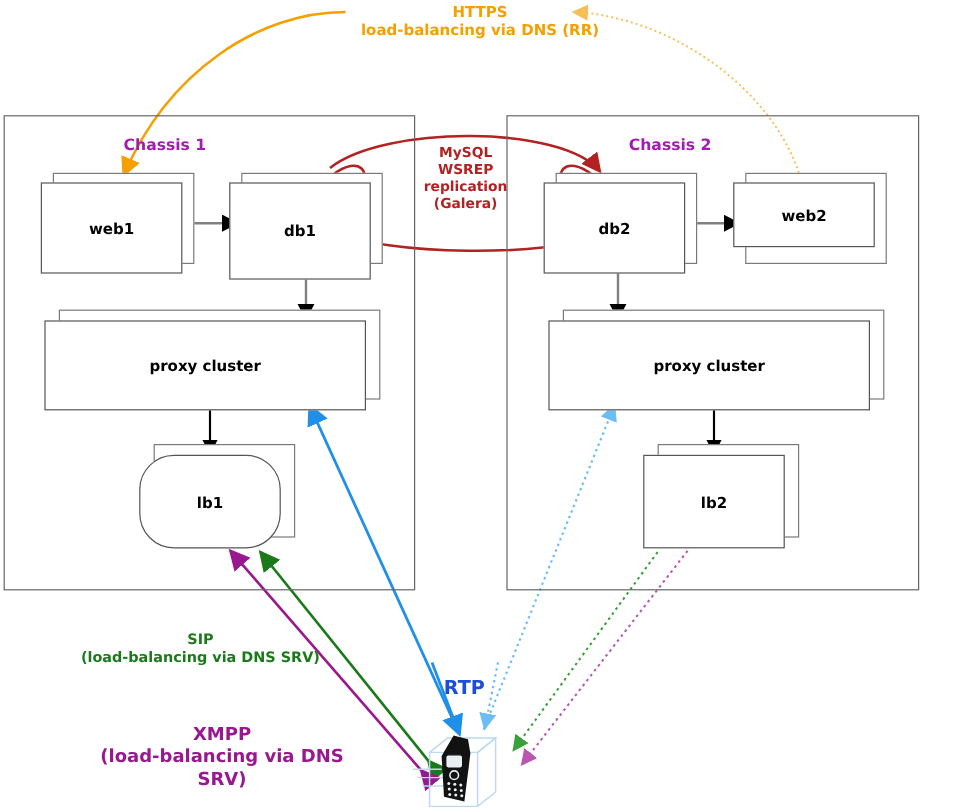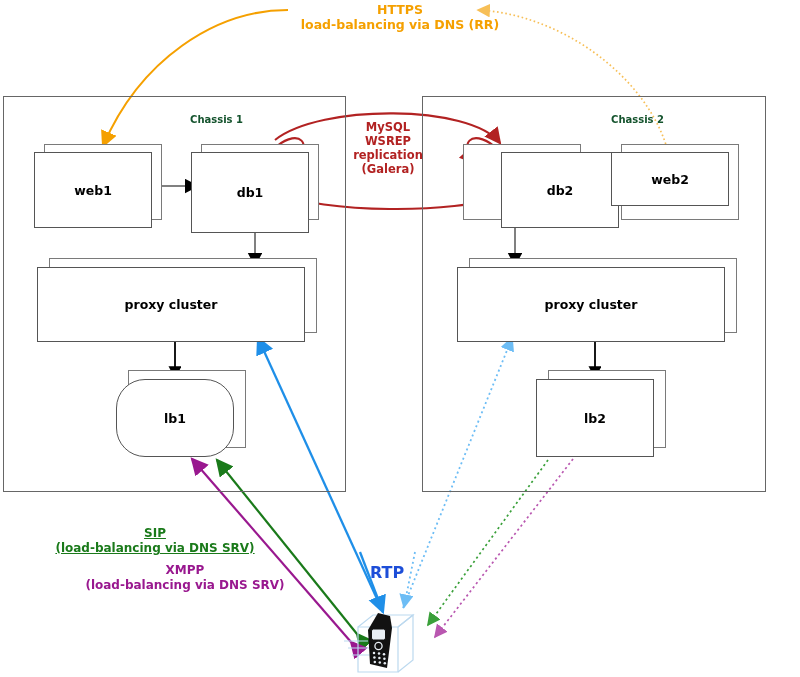--- a/index.html
+++ b/index.html
@@ -5,26 +5,26 @@
   html,body{margin:0;padding:0;background:#ffffff;}
   body{width:800px;height:677px;font-family:"DejaVu Sans",sans-serif;overflow:hidden;}
   #stage{position:relative;width:800px;height:677px;}
   #svg-layer{position:absolute;left:0;top:0;width:800px;height:677px;}
   .node-stack{position:absolute;}
   .node-stack .shadow{position:absolute;background:#ffffff;border:1.4px solid #7a7a7a;box-sizing:border-box;}
   .node-stack .face{position:absolute;background:#ffffff;border:1.4px solid #555555;box-sizing:border-box;
       display:flex;align-items:center;justify-content:center;}
   .node-label{font-weight:bold;font-size:12.5px;color:#000000;font-family:"DejaVu Sans",sans-serif;}
   .chassis-box{position:absolute;border:1.3px solid #666666;box-sizing:border-box;background:transparent;}
-  .chassis-title{position:absolute;font-weight:bold;font-size:10px;color:#14532d;text-align:right;}
+  .chassis-title{position:absolute;font-weight:bold;font-size:13px;color:#a21caf;text-align:left;}
   .edge-label{position:absolute;font-weight:bold;font-family:"DejaVu Sans",sans-serif;text-align:center;line-height:1.22;}
   .lbl-https{color:#f5a000;font-size:12.5px;}
   .lbl-mysql{color:#b22222;font-size:11.5px;}
   .lbl-sip{color:#1a7a1a;font-size:12px;}
-  .lbl-xmpp{color:#99188f;font-size:12px;}
+  .lbl-xmpp{color:#99188f;font-size:15px;margin-top:40px;}
   .lbl-rtp{color:#1d4ed8;font-size:16px;}
 </style>
 </head>
 <body>
 
 <div id="stage">
 
   <svg id="svg-layer" viewBox="0 0 800 677">
     <defs>
       <marker id="ah-orange" markerWidth="9" markerHeight="9" refX="7" refY="4" orient="auto">
@@ -145,21 +145,21 @@
 
   <div class="node-stack" style="left:116px;top:370px;width:135px;height:88px;">
     <div class="shadow" style="left:12px;top:0;width:118px;height:78px;"></div>
     <div class="face" style="left:0;top:9px;width:118px;height:78px;border-radius:29px;">
       <span class="node-label">lb1</span>
     </div>
   </div>
 
   <div class="node-stack" style="left:453px;top:144px;width:130px;height:84px;">
     <div class="shadow" style="left:10px;top:0;width:118px;height:76px;"></div>
-    <div class="face" style="left:0;top:8px;width:118px;height:76px;margin-left:48px;">
+    <div class="face" style="left:0;top:8px;width:118px;height:76px;">
       <span class="node-label">db2</span>
     </div>
   </div>
 
   <div class="node-stack" style="left:611px;top:144px;width:130px;height:84px;">
     <div class="shadow" style="left:10px;top:0;width:118px;height:76px;"></div>
     <div class="face" style="left:0;top:8px;width:118px;height:54px;">
       <span class="node-label">web2</span>
     </div>
   </div>
@@ -183,21 +183,21 @@
     <div>load-balancing via DNS (RR)</div>
   </div>
 
   <div class="edge-label lbl-mysql" style="left:333px;top:120px;width:110px;">
     <div>MySQL</div>
     <div>WSREP</div>
     <div>replication</div>
     <div>(Galera)</div>
   </div>
 
-  <div class="edge-label lbl-sip" style="left:35px;top:526px;width:240px;text-decoration:underline;">
+  <div class="edge-label lbl-sip" style="left:47px;top:526px;width:240px;">
     <div>SIP</div>
     <div>(load-balancing via DNS SRV)</div>
   </div>
 
   <div class="edge-label lbl-xmpp" style="left:65px;top:563px;width:240px;">
     <div>XMPP</div>
     <div>(load-balancing via DNS SRV)</div>
   </div>
 
   <div class="edge-label lbl-rtp" style="left:357px;top:563px;width:60px;">

